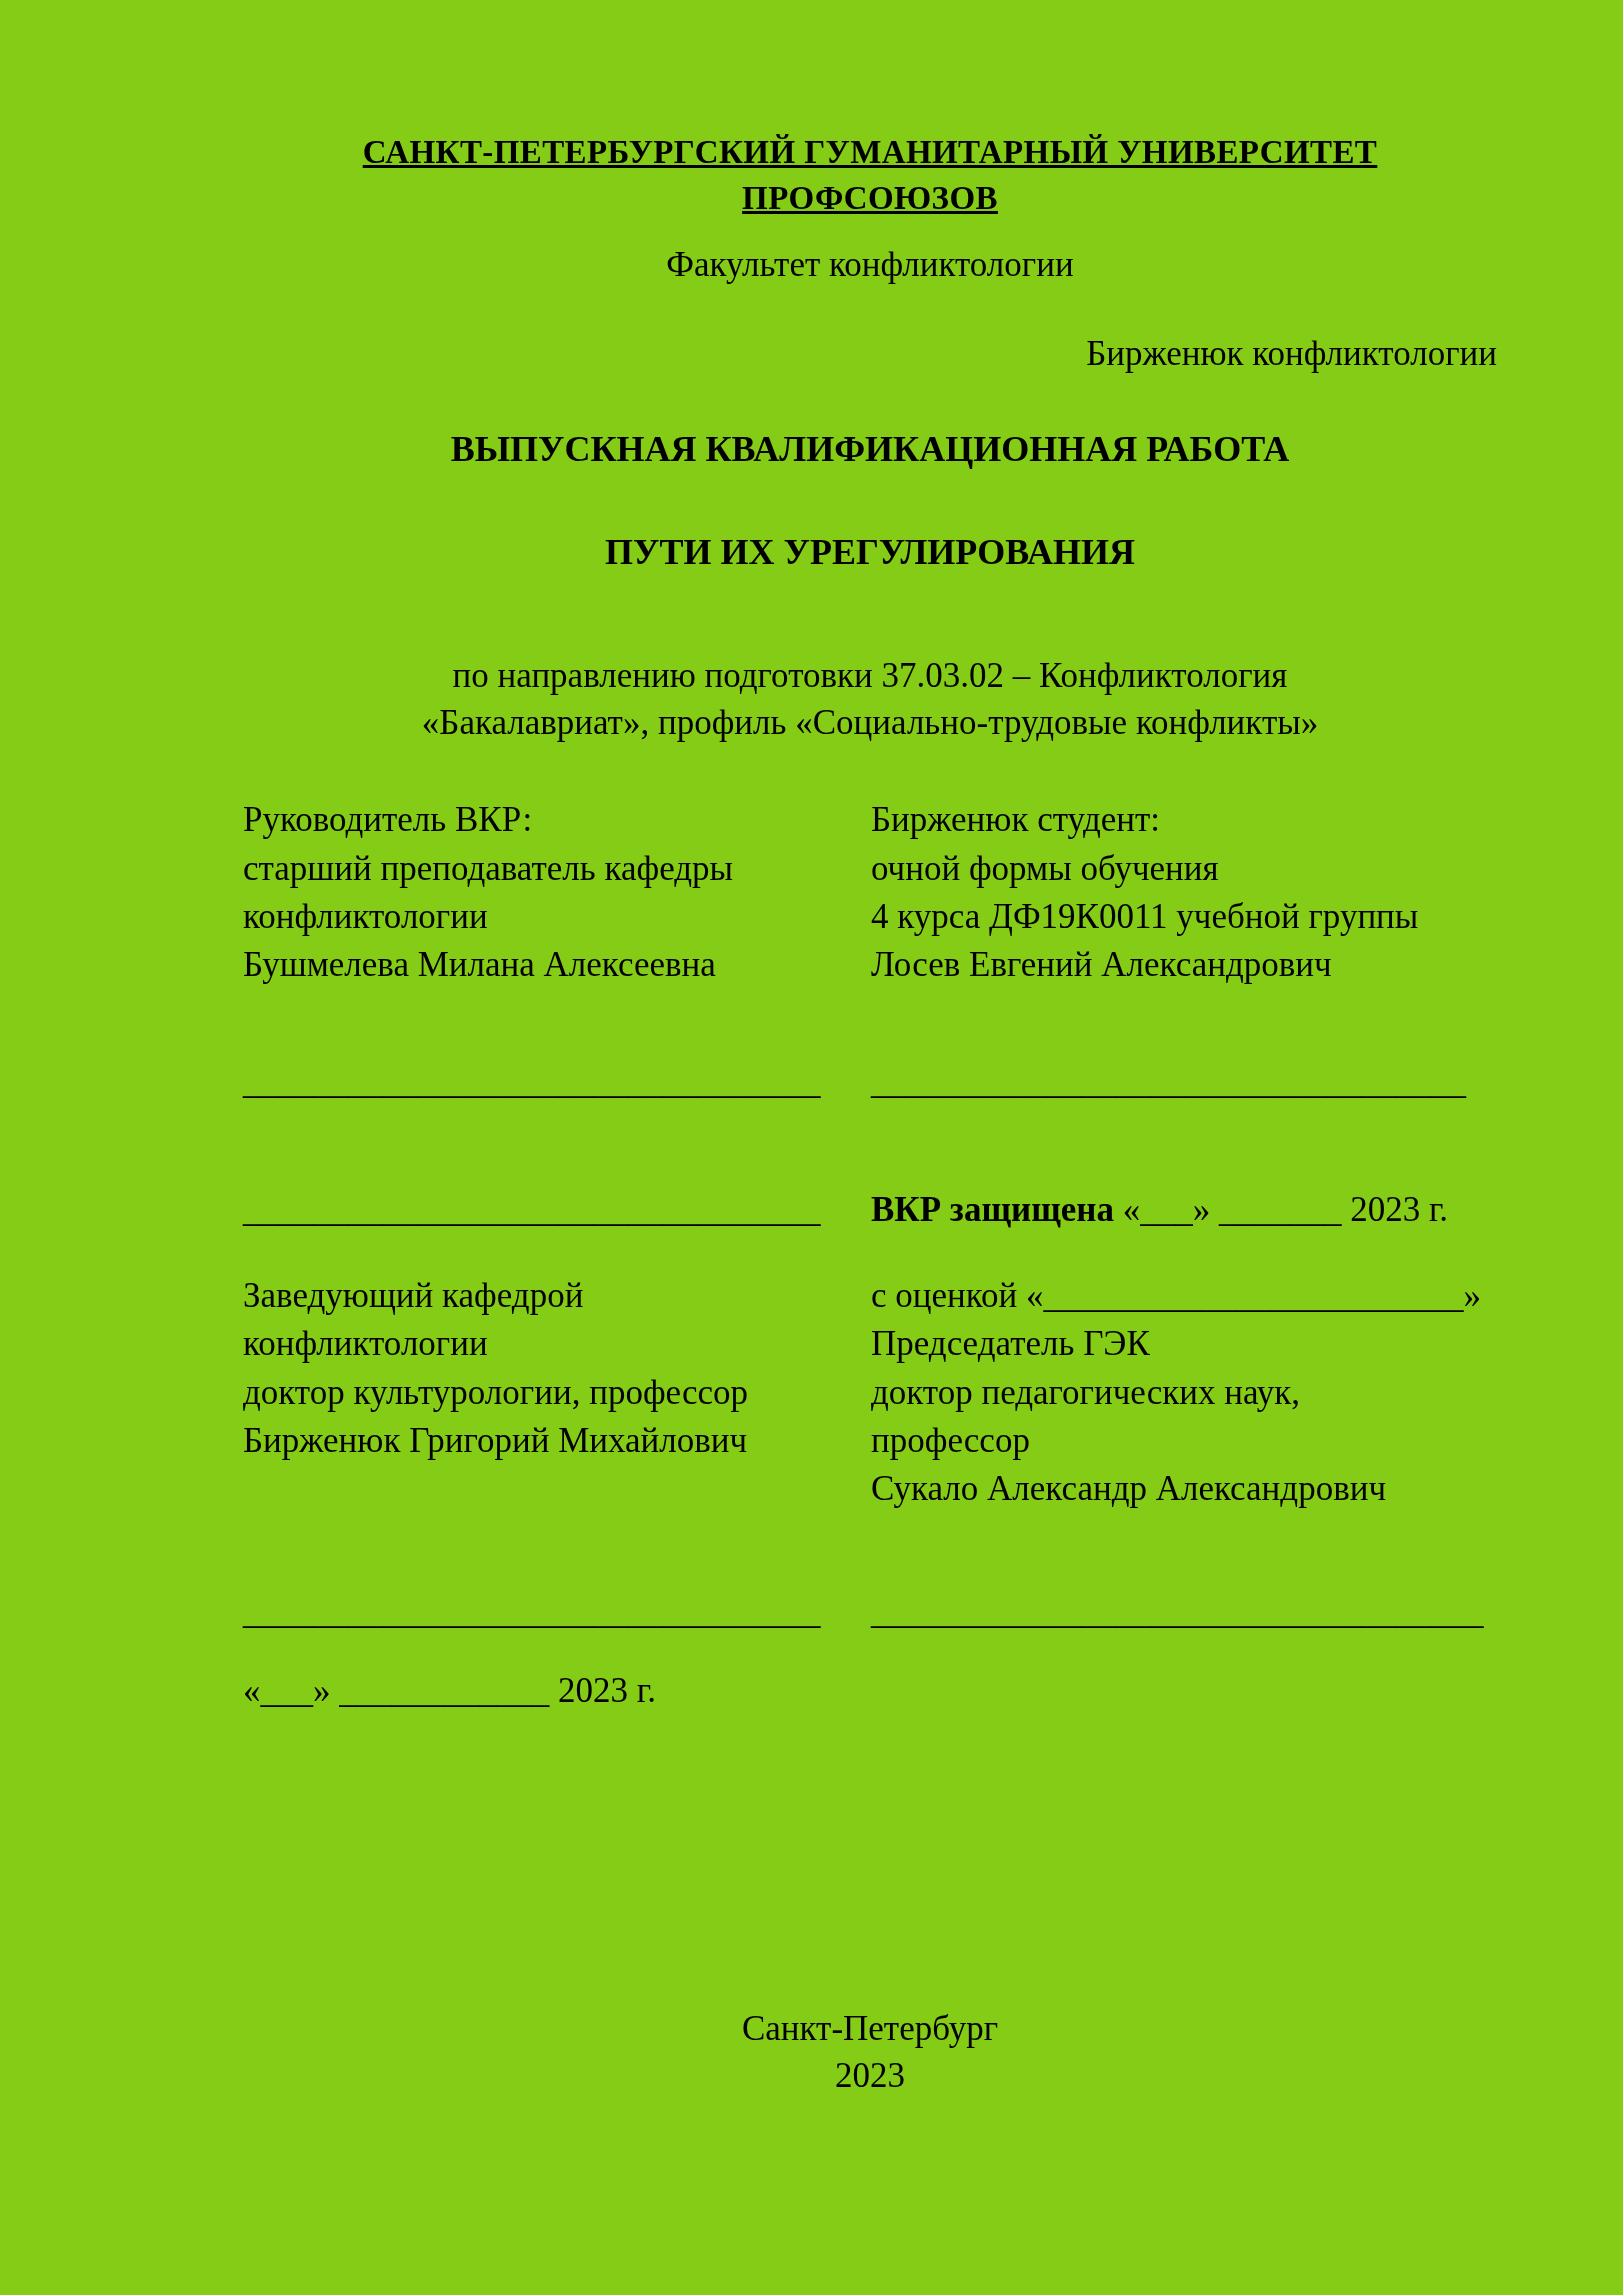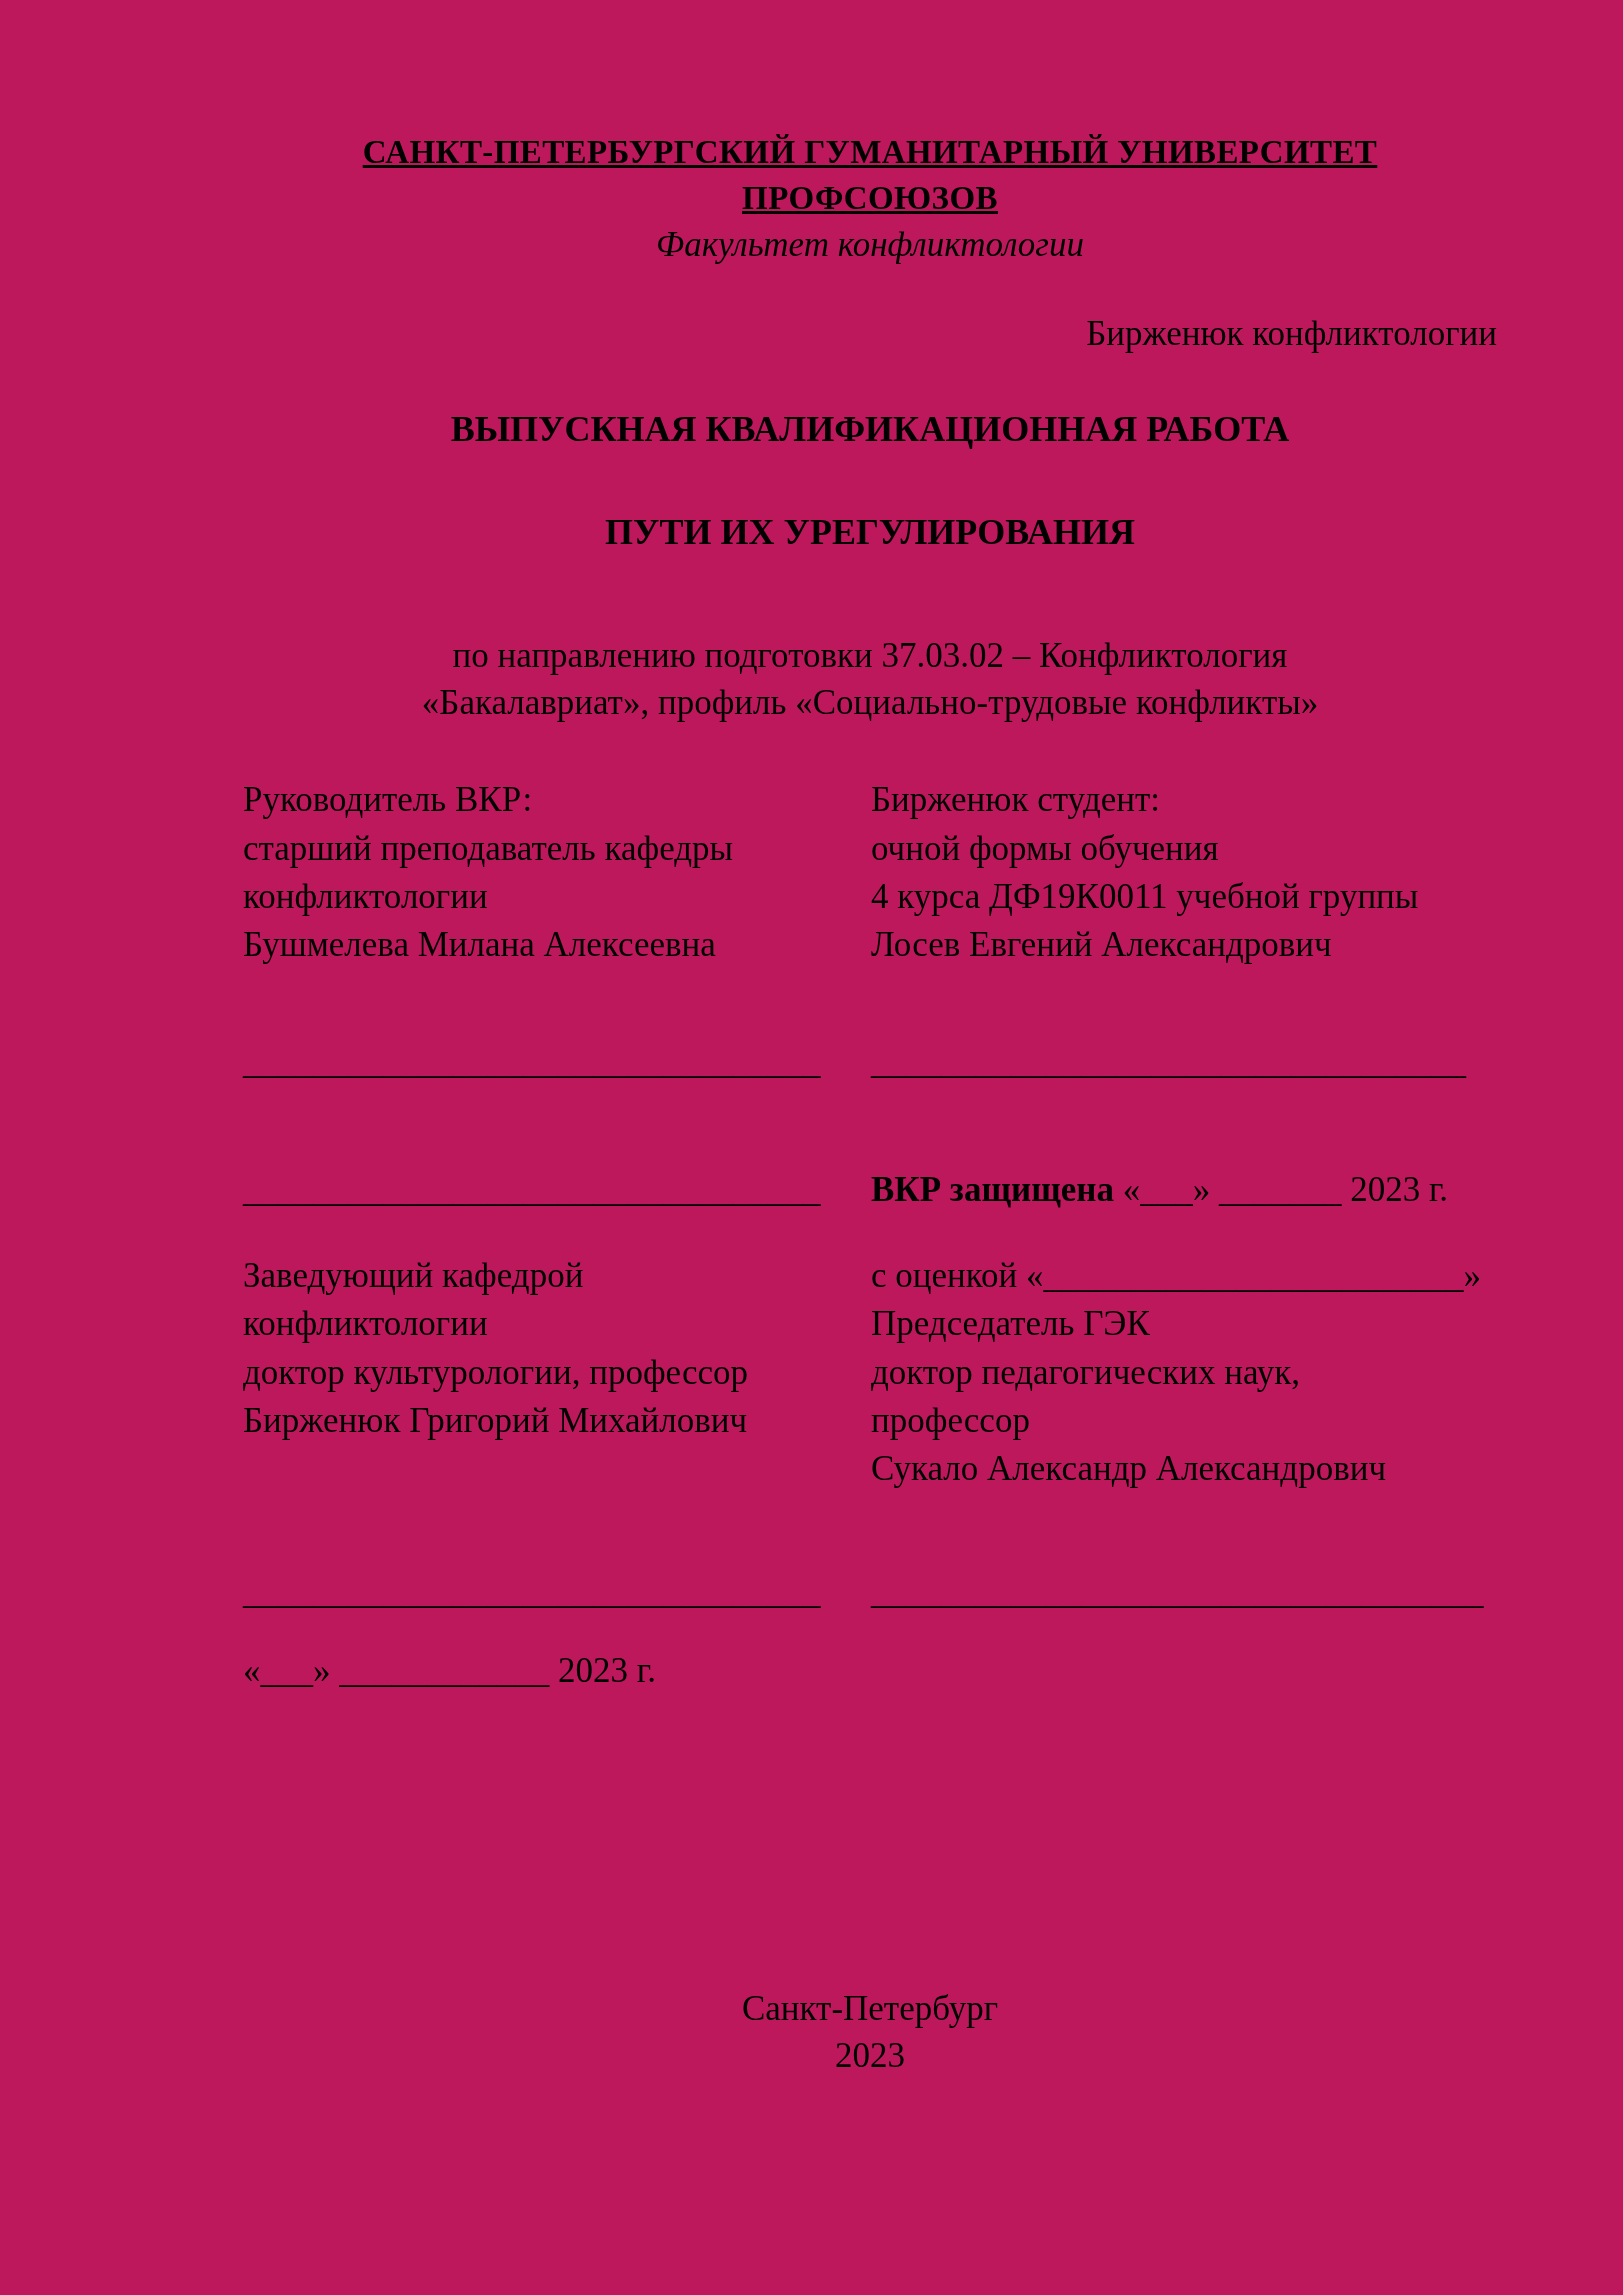--- a/index.html
+++ b/index.html
@@ -5,41 +5,40 @@
   html, body {
     margin: 0;
     padding: 0;
     background: #ffffff;
   }
   .page {
     position: relative;
     width: 1623px;
     height: 2295px;
     box-sizing: border-box;
-    background: #be185d;
+    background: #84cc16;
     color: #000000;
     font-family: "Liberation Serif", "DejaVu Serif", serif;
     font-size: 35px;
     line-height: 1.38;
     padding: 130px 126px 0 243px;
     overflow: hidden;
   }
   .bold   { font-weight: bold; }
 
   .university {
     font-size: 33px;
     font-weight: bold;
     text-align: center;
     text-decoration: underline;
     letter-spacing: 0.4px;
   }
   .faculty {
     text-align: center;
-    margin-top: 0;
-    font-style: italic;
+    margin-top: 20px;
   }
   .department {
     text-align: right;
     margin-top: 41px;
   }
   .work-type {
     text-align: center;
     margin-top: 46px;
     font-weight: bold;
     font-size: 36px;

